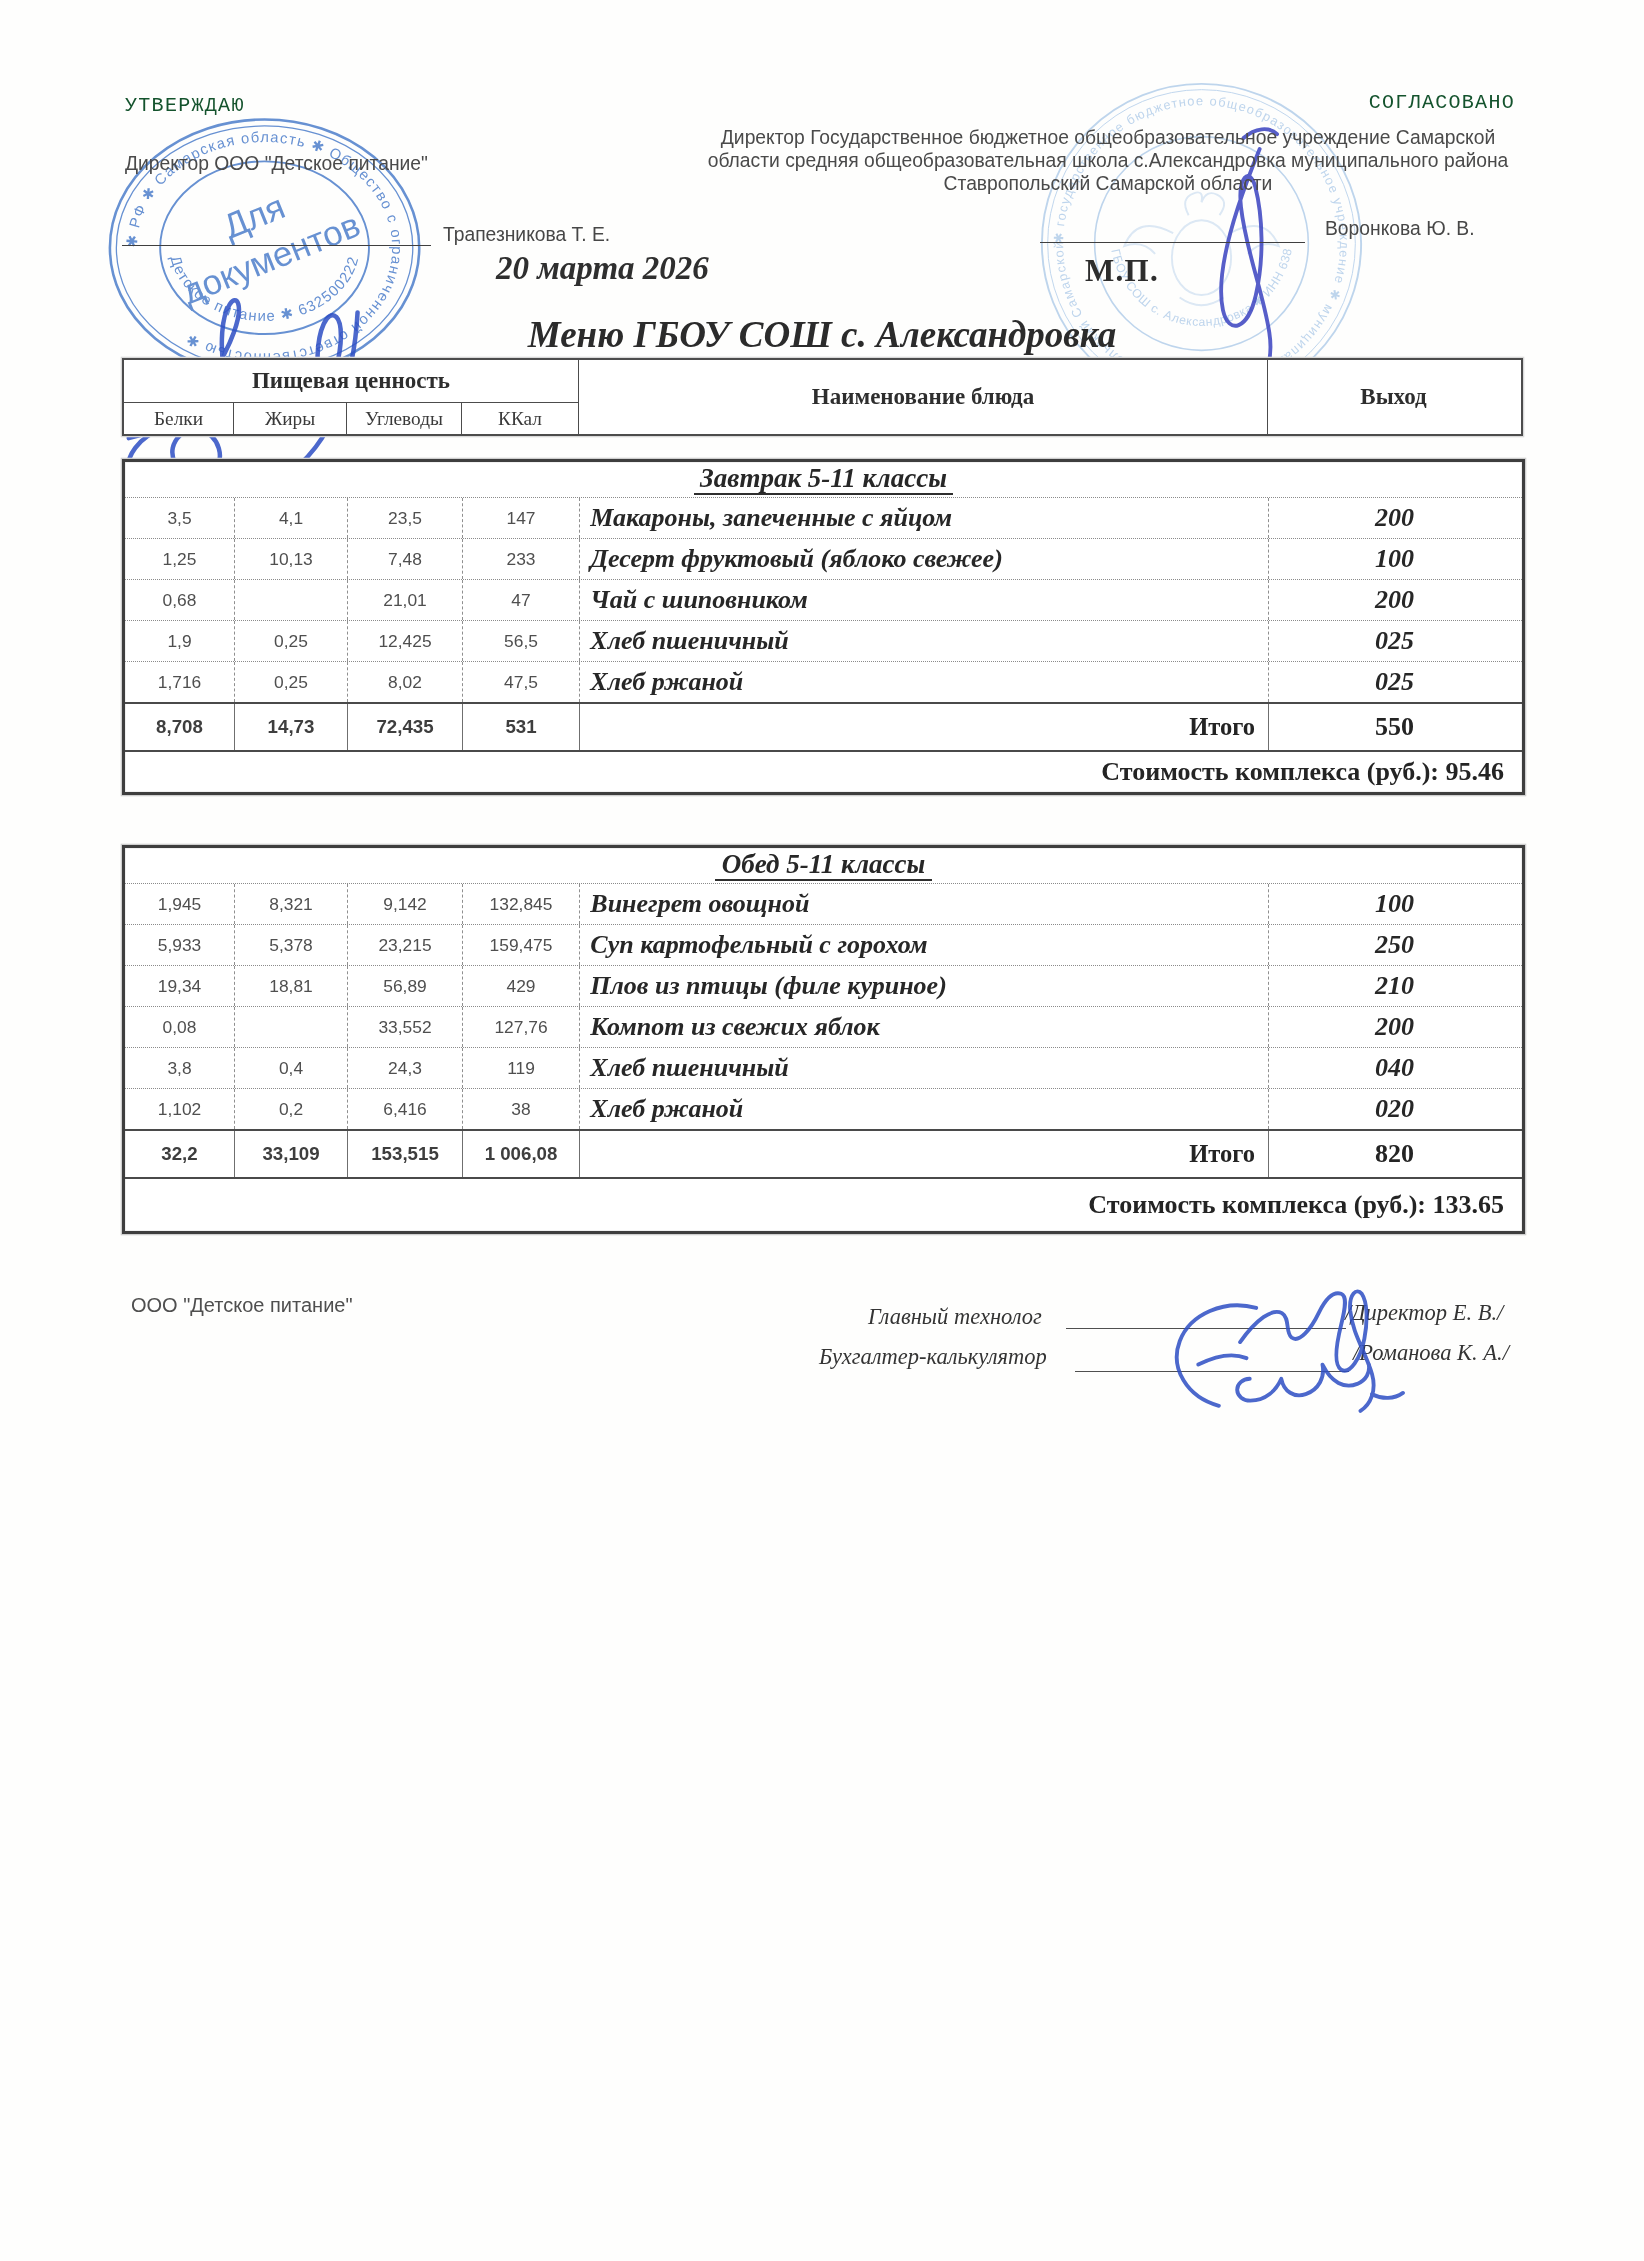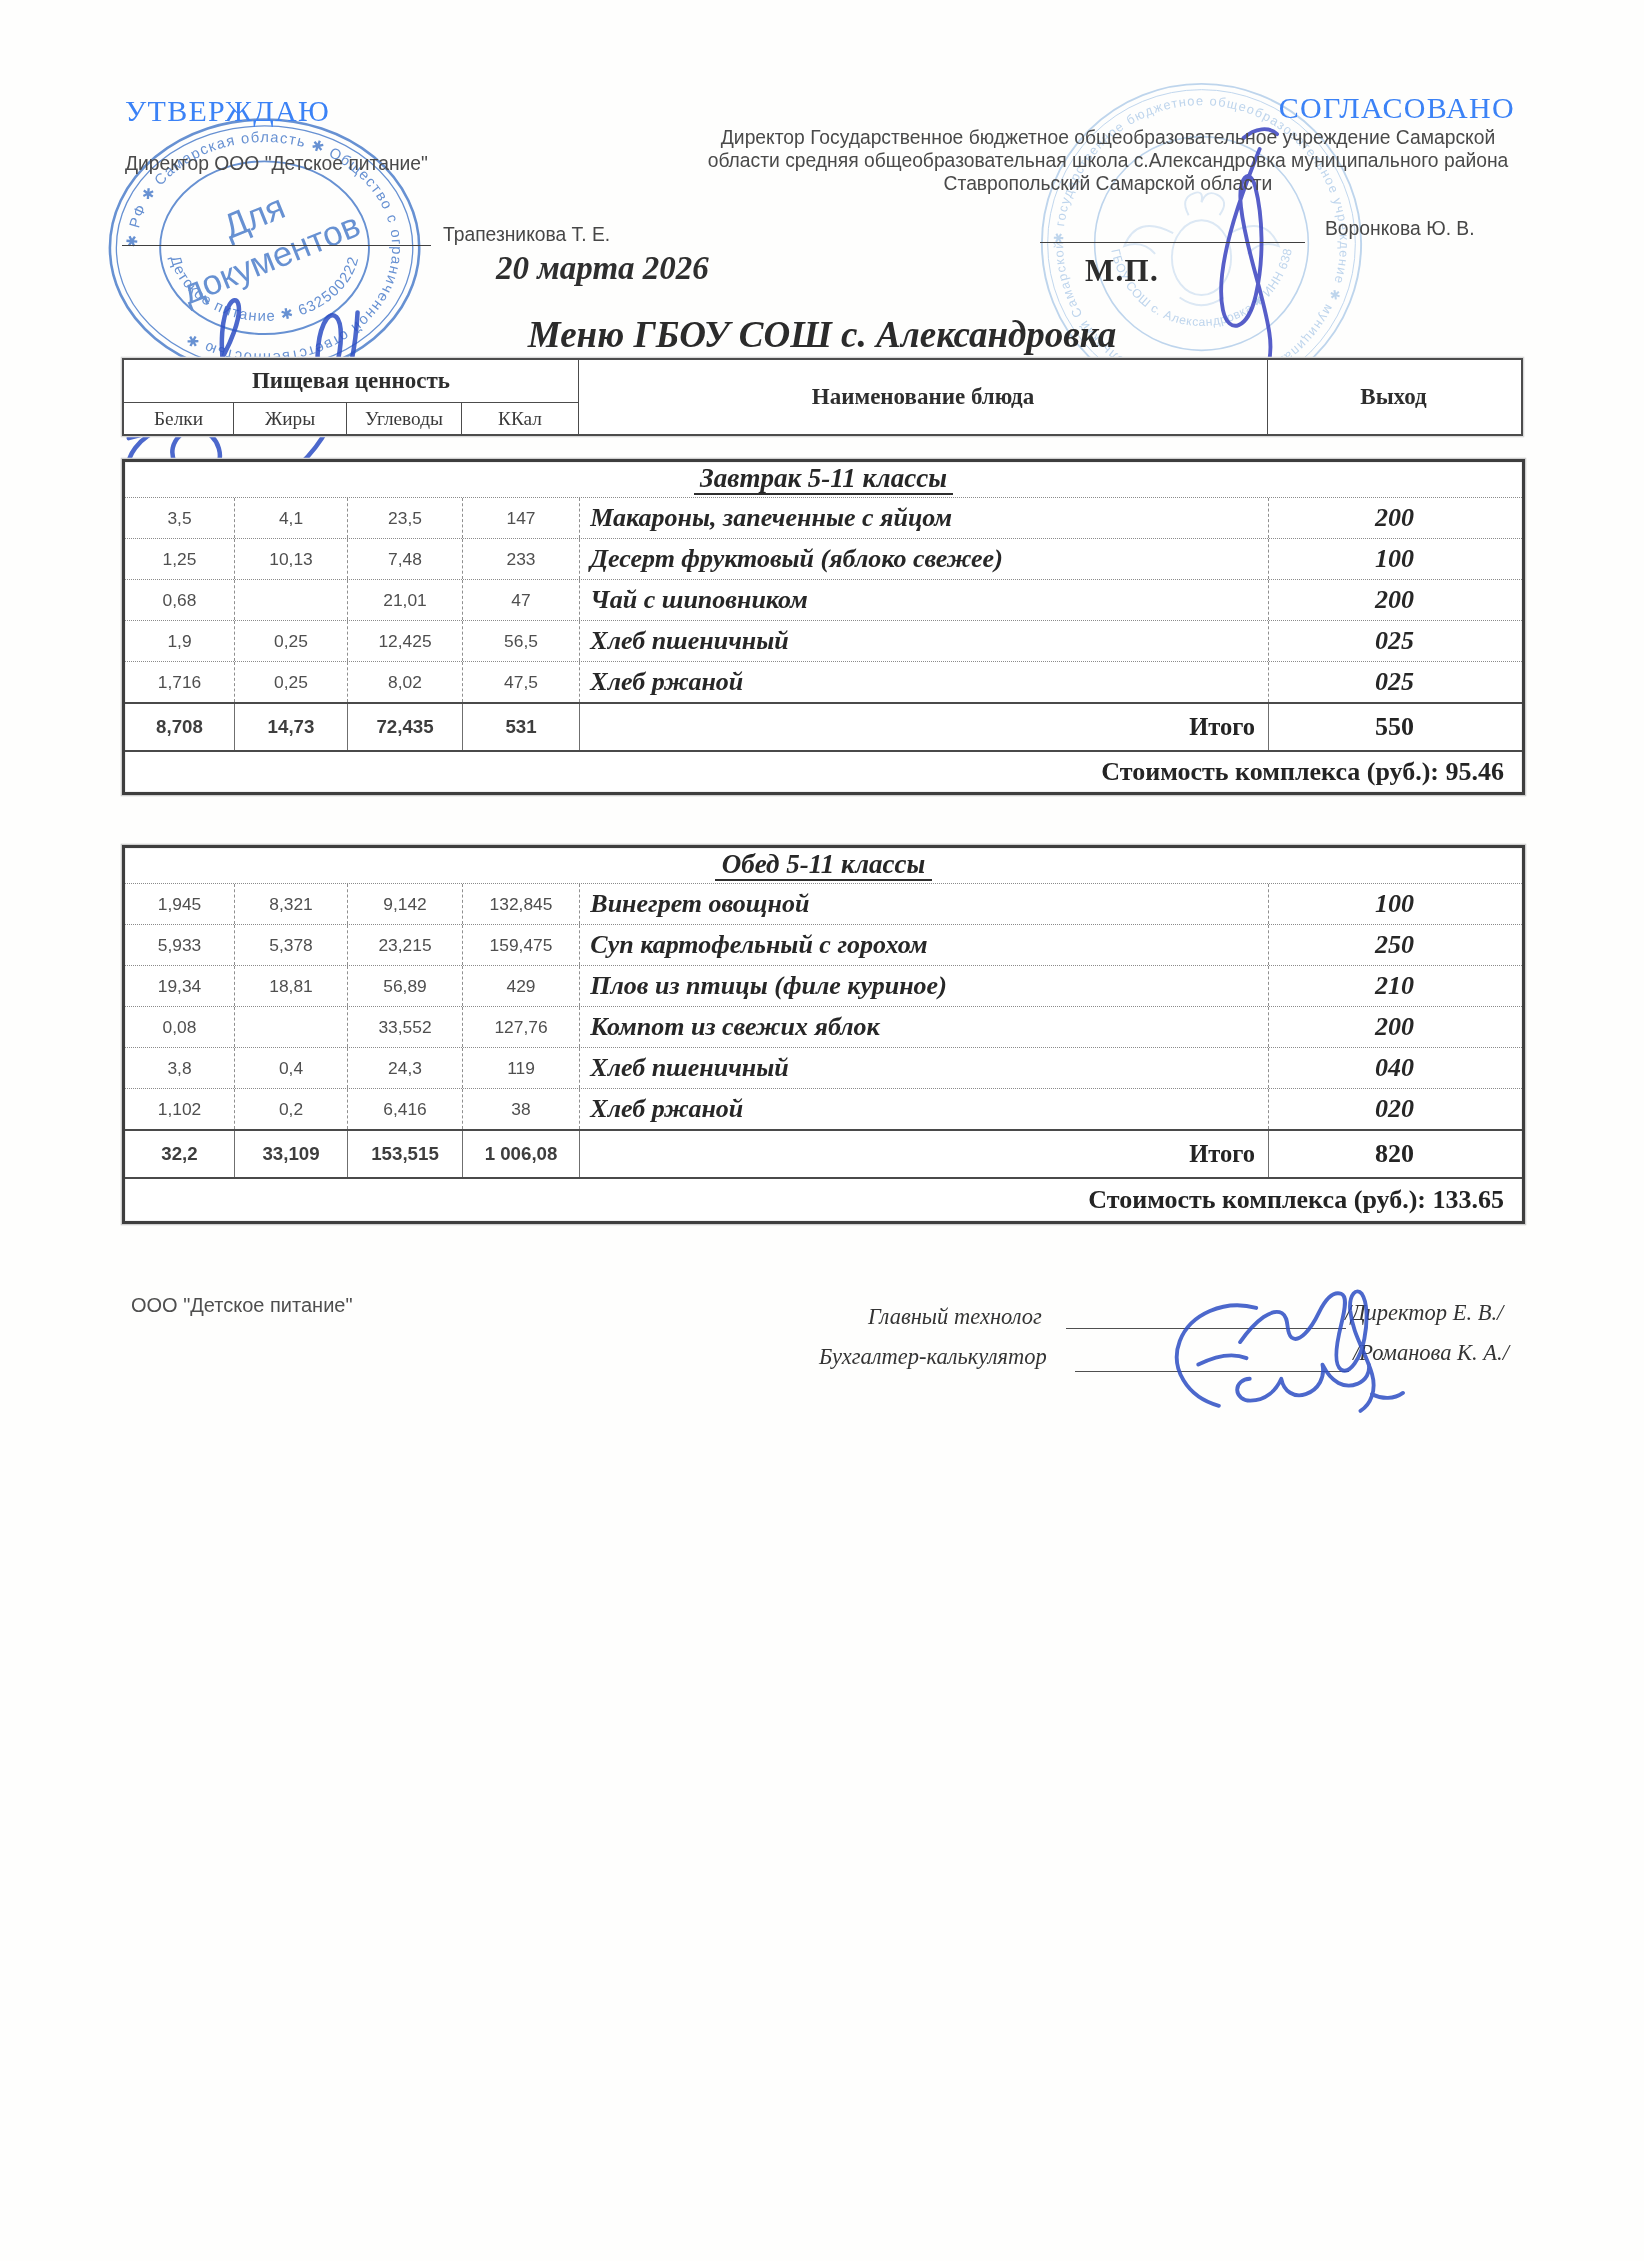--- a/index.html
+++ b/index.html
@@ -1,21 +1,21 @@
 <!DOCTYPE html>
 <html style="font-size:10.3px"><head>
 <meta charset="utf-8">
 <style>
   html,body{margin:0;padding:0;background:#ffffff;}
   .page{position:relative;width:1644px;height:2261px;background:#fefefd;overflow:hidden;
         font-family:"Liberation Serif","DejaVu Serif",serif;color:#333;}
   .abs{position:absolute;}
 
   
-  .big-head{font-family:Liberation Serif, serif;font-size:30px;color:#3b82f6;letter-spacing:1.3px;}
+  .big-head{font-family:Liberation Mono, monospace;font-size:20px;color:#14532d;letter-spacing:1.3px;}
   .role{font-family:"Liberation Sans","DejaVu Sans",sans-serif;font-size:19.3px;color:#4a4a4a;}
   .agree-role{width:818px;text-align:center;line-height:23px;}
   .sig-line{border-bottom:1.9px solid #3f3f3f;}
   .sig-name{font-family:"Liberation Sans","DejaVu Sans",sans-serif;font-size:19.3px;color:#474747;}
   .date{font-weight:bold;font-style:italic;font-size:33px;color:#2f2f2f;}
   .mp{font-weight:bold;font-size:31px;color:#2d2d2d;letter-spacing:1.3px;}
   .doc-title{width:1644px;text-align:center;font-weight:bold;font-style:italic;font-size:37px;color:#2b2b2b;}
 
   
   .hdr-table{left:122px;top:358px;width:1401px;box-sizing:border-box;border:2.6px solid #4c4c4c;
@@ -45,21 +45,21 @@
   .out{font-weight:bold;font-style:italic;font-size:26px;color:#272727;}
   .total-row{display:grid;grid-template-columns:110px 113px 115px 117px 689px 251px;height:46px;
              border-top:2.6px solid #4a4a4a;border-bottom:2.6px solid #4a4a4a;}
   .total-row .cell{border-right:1.3px solid #6f6f6f;}
   .total-row .cell:last-child{border-right:none;}
   .num-total{font-family:"Liberation Sans","DejaVu Sans",sans-serif;font-weight:bold;font-size:18.7px;color:#3e3e3e;}
   .total-label{justify-content:flex-end;padding-right:13px;font-weight:bold;font-size:24.5px;color:#242424;}
   .total-out{font-weight:bold;font-size:26px;color:#242424;}
   .cost-row{height:40px;display:flex;align-items:center;justify-content:flex-end;padding-right:18px;
             font-weight:bold;font-size:26px;color:#242424;}
-  .cost-row.tall{height:42px;}
+  .cost-row.tall{height:52px;}
 
   
   .org{font-family:"Liberation Sans","DejaVu Sans",sans-serif;font-size:20px;color:#4f4f4f;}
   .f-label{font-style:italic;font-size:22.5px;color:#343434;}
   .f-name{font-style:italic;font-size:22.5px;color:#343434;}
   .f-line{border-bottom:1.9px solid #4f4f4f;}
 
   
   .stamp{pointer-events:none;}
   .stamp-left{filter:blur(0.3px);opacity:0.85;}

